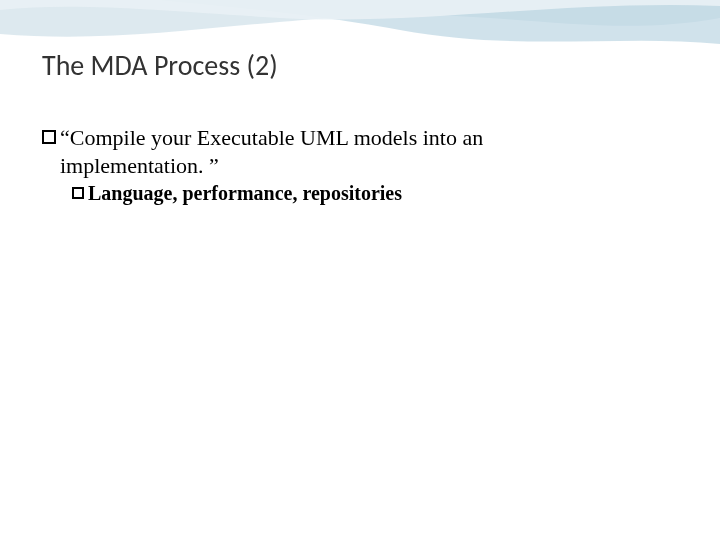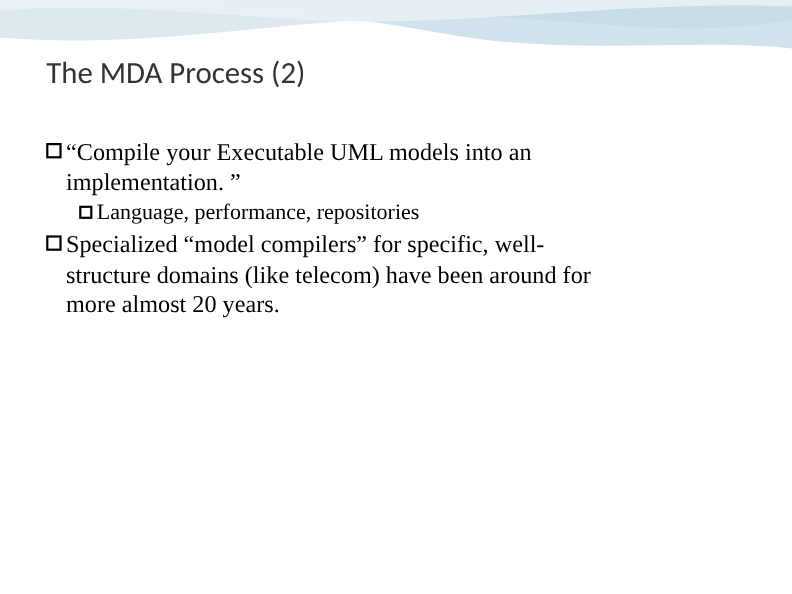--- a/index.html
+++ b/index.html
@@ -52,20 +52,21 @@
     align-items: flex-start;
     margin-bottom: 2px;
   }
   .bullet-l2 {
     display: flex;
     align-items: flex-start;
     margin-left: 30px;
     margin-top: 2px;
     margin-bottom: 2px;
     font-size: 20px;
+    font-weight: bold;
   }
   .bullet-mark {
     width: 14px;
     height: 14px;
     border: 2px solid #000;
     box-sizing: border-box;
     margin-right: 4px;
     margin-top: 6px;
     flex-shrink: 0;
   }
@@ -103,19 +104,15 @@
       <span class="bullet-mark"></span>
       <span class="bullet-text">“Compile your Executable UML models into an implementation. ”</span>
     </div>
 
 
     <div class="bullet-l2">
       <span class="bullet-mark-s"></span>
       <span class="bullet-text">Language, performance, repositories</span>
     </div>
 
-    <div class="bullet-l1">
-      <span class="bullet-mark"></span>
-      <span class="bullet-text">Specialized “model compilers” for specific, well-structure domains (like telecom) have been around for more almost 20 years.</span>
-    </div>
 
   </div>
 </div>
 
 </body></html>

